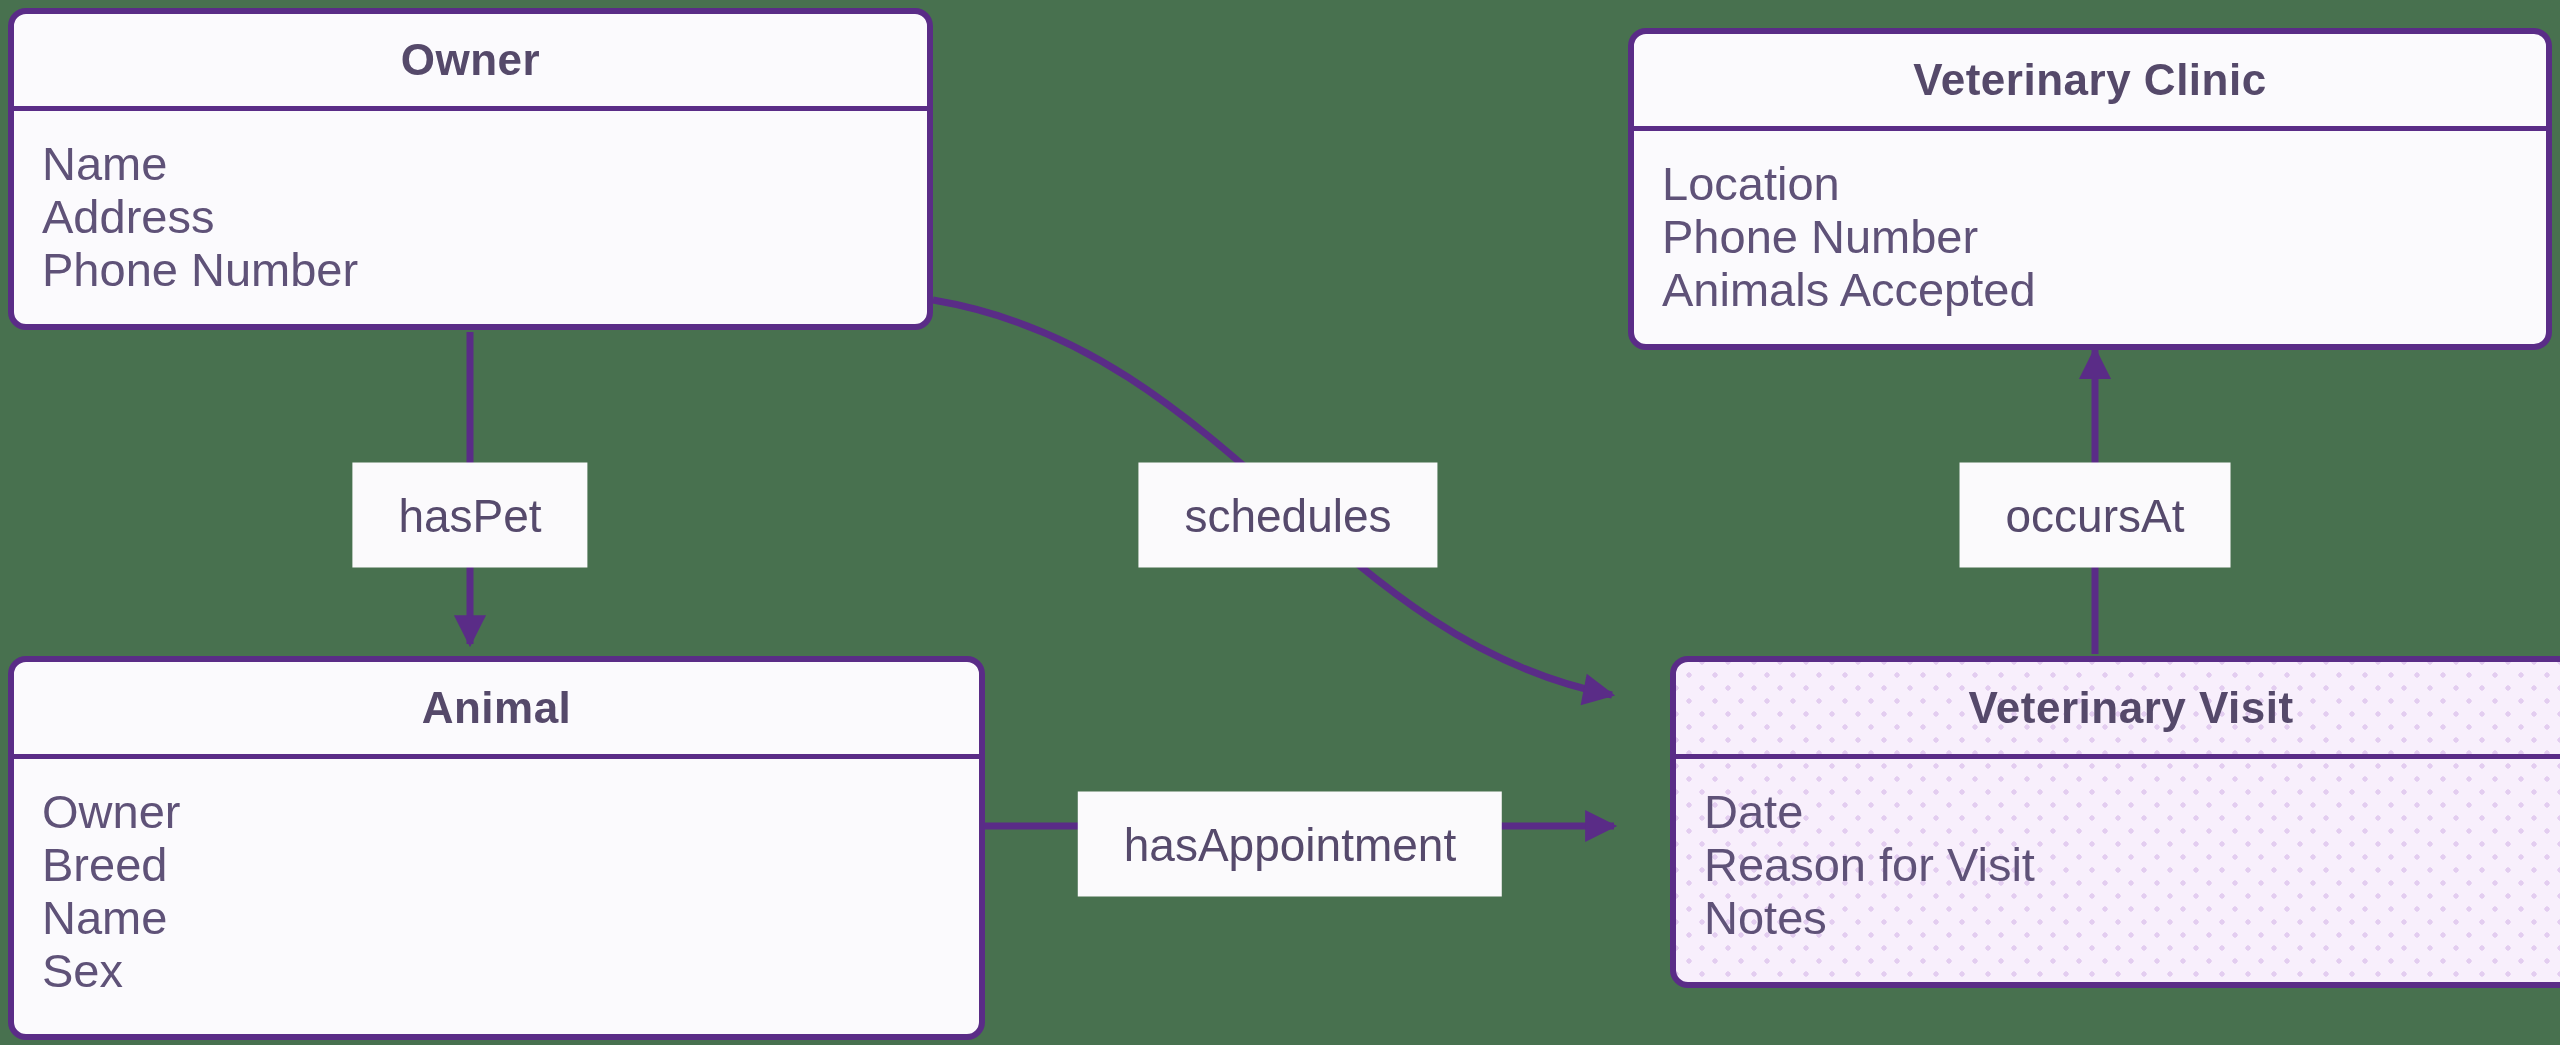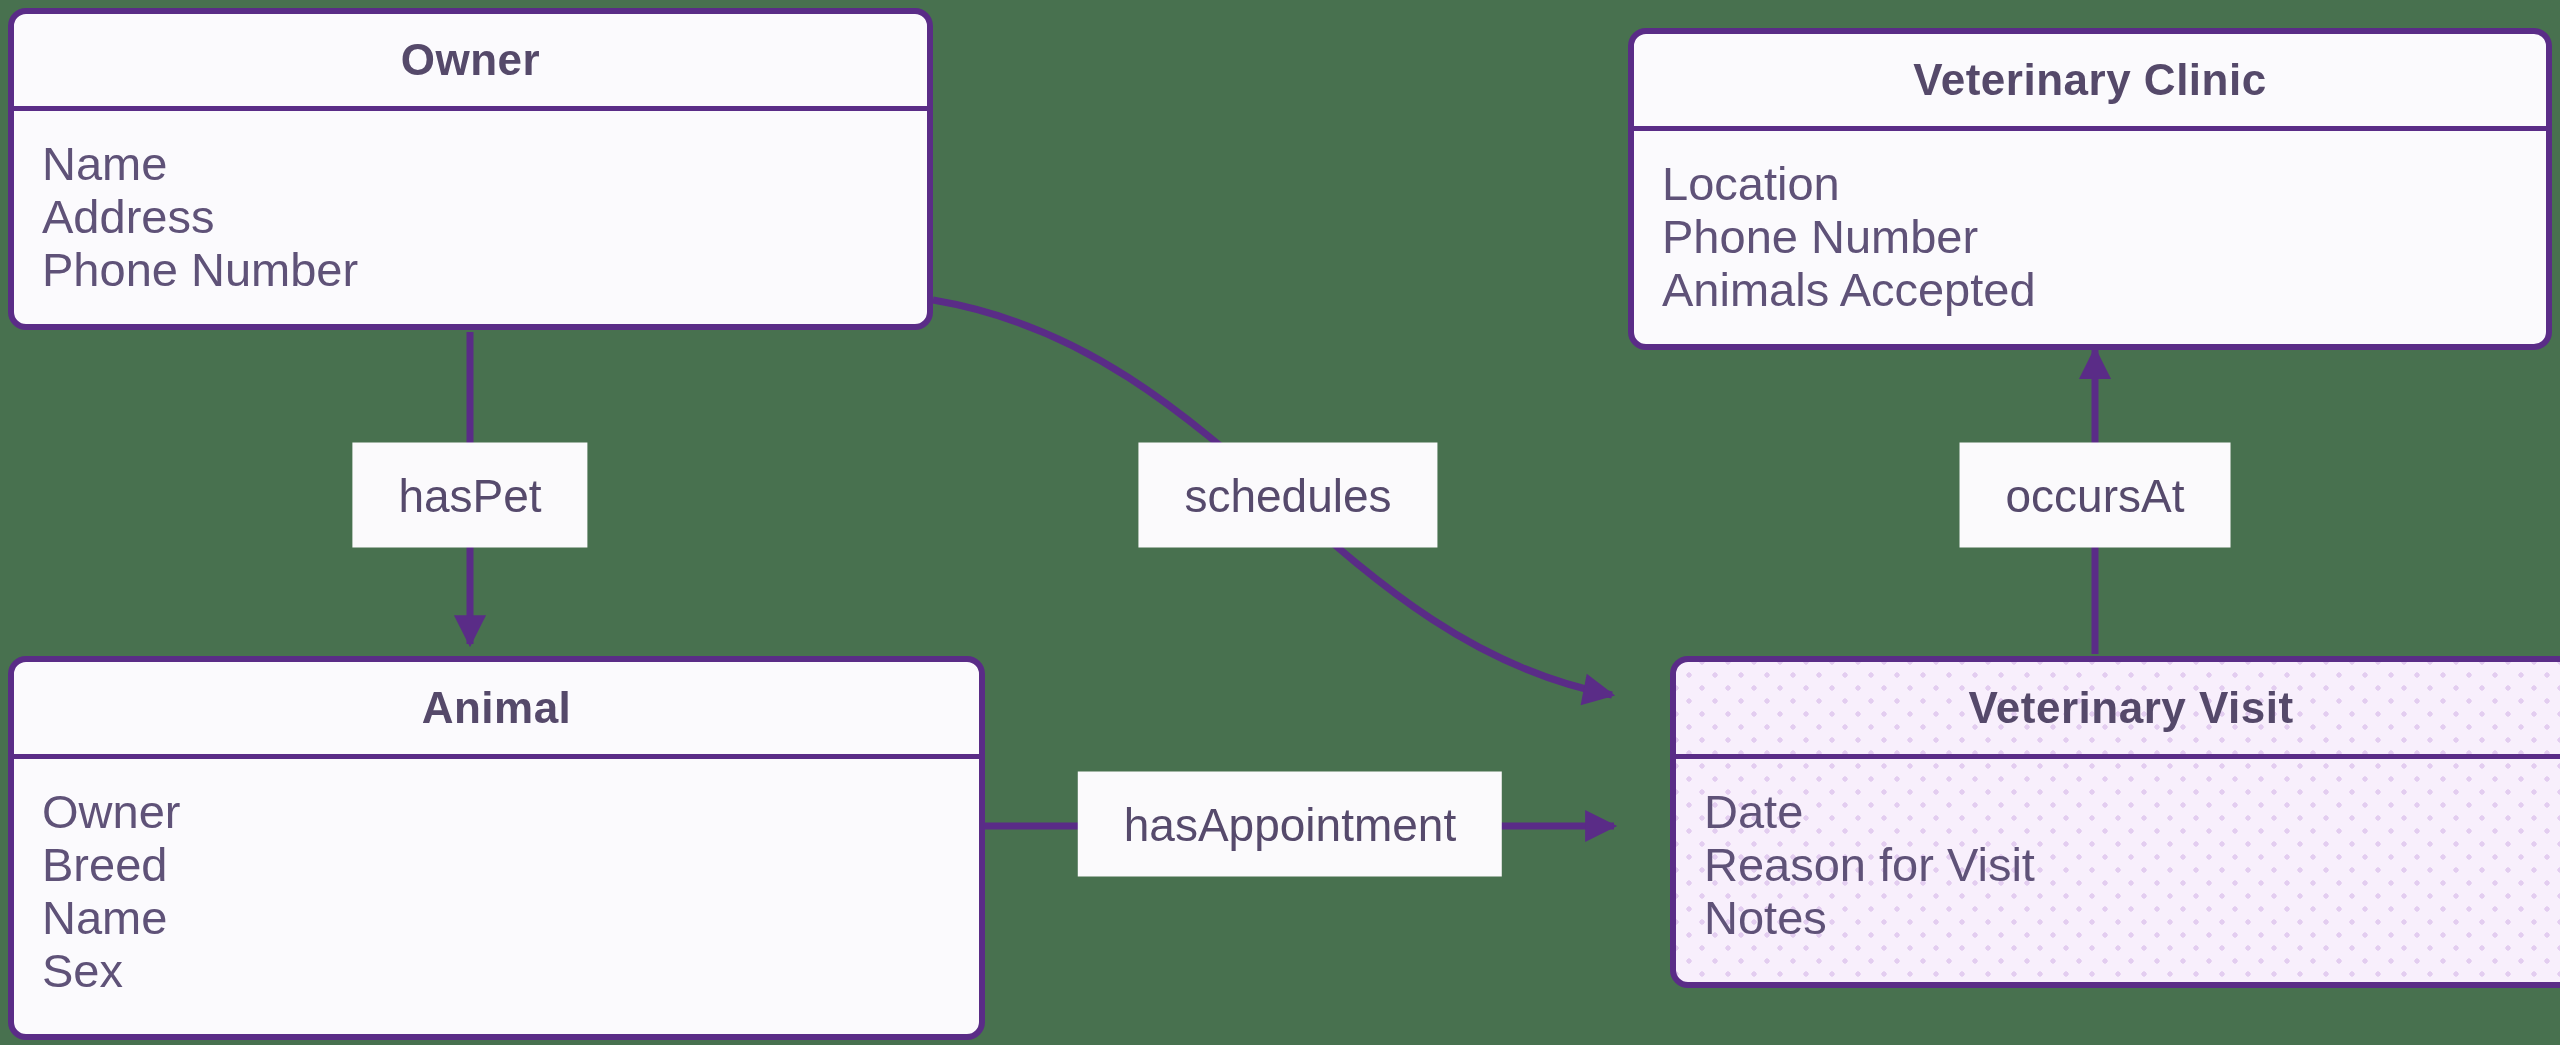--- a/index.html
+++ b/index.html
@@ -56,20 +56,21 @@
   .rel-label{
     position:absolute;
     transform:translate(-50%,-50%);
     background:#fbfafc;
     height:105px;
     padding:0 46px;
     display:flex;align-items:center;justify-content:center;
     font-size:46px;color:#564a6c;
     white-space:nowrap;
     z-index:3;
+    margin-top:20px;
   }
   .rel-label.haspet        {left:470px; top:495px;}
   .rel-label.schedules     {left:1288px;top:495px;text-align:right;}
   .rel-label.occursat      {left:2095px;top:495px;}
   .rel-label.hasappointment{left:1290px;top:824px;}
 </style>
 </head>
 <body>
 
 <div id="canvas">

